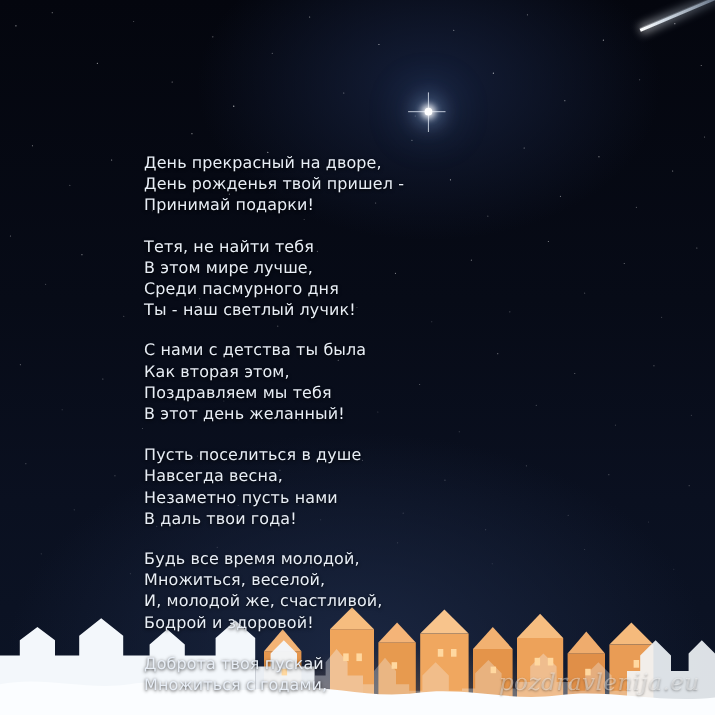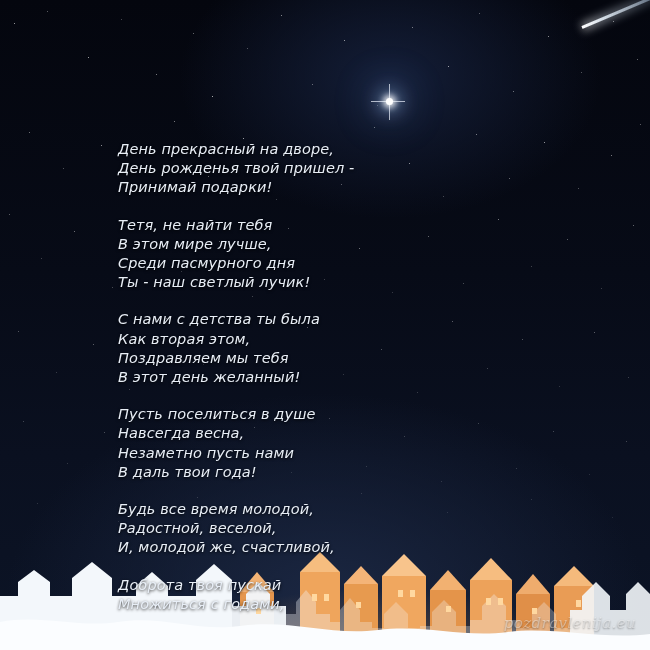--- a/index.html
+++ b/index.html
@@ -154,21 +154,21 @@
     top: 140px;
     width: 430px;
     color: #e8eef6;
     font-family: "DejaVu Sans", sans-serif;
     font-size: 14.5px;
     line-height: 19.2px;
     letter-spacing: .1px;
     text-shadow: 0 1px 3px rgba(0,0,0,.85);
     z-index: 6;
   }
-  .stanza { margin: 0 0 18px 0; font-style: italic; }
+  .stanza { margin: 0 0 18px 13px; }
   .stanza .line { display: block; white-space: pre; }
 
   
   .town {
     position: absolute;
     left: 0;
     bottom: 0;
     width: 650px;
     height: 140px;
     z-index: 4;
@@ -183,21 +183,21 @@
     z-index: 3;
     pointer-events: none;
   }
 
   
   .watermark {
     position: absolute;
     right: 14px;
     bottom: 18px;
     font-family: "DejaVu Serif", serif;
-    font-size: 15px;
+    font-size: 21px;
     font-style: italic;
     color: rgba(255,255,255,.42);
     letter-spacing: .4px;
     text-shadow: 0 1px 2px rgba(0,0,0,.35);
     z-index: 8;
   }
 </style>
 </head>
 <body>
 
@@ -300,22 +300,23 @@
       <span class="line">В этот день желанный!</span>
     </p>
     <p class="stanza">
       <span class="line">Пусть поселиться в душе</span>
       <span class="line">Навсегда весна,</span>
       <span class="line">Незаметно пусть нами</span>
       <span class="line">В даль твои года!</span>
     </p>
     <p class="stanza">
       <span class="line">Будь все время молодой,</span>
-      <span class="line">Радостной, веселой,</span>
+      <span class="line">Множиться, веселой,</span>
       <span class="line">И, молодой же, счастливой,</span>
+      <span class="line">Бодрой и здоровой!</span>
     </p>
     <p class="stanza">
       <span class="line">Доброта твоя пускай</span>
       <span class="line">Множиться с годами,</span>
     </p>
   </div>
 
   <div class="watermark">pozdravlenija.eu</div>
 
 </div>

